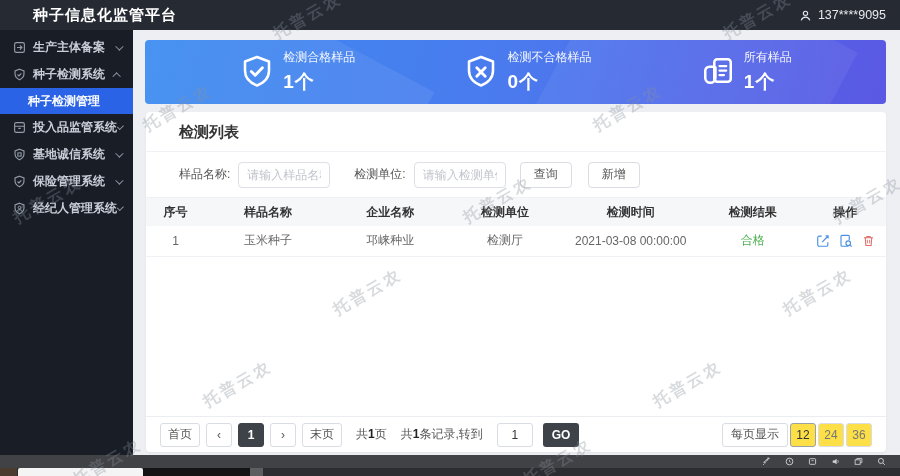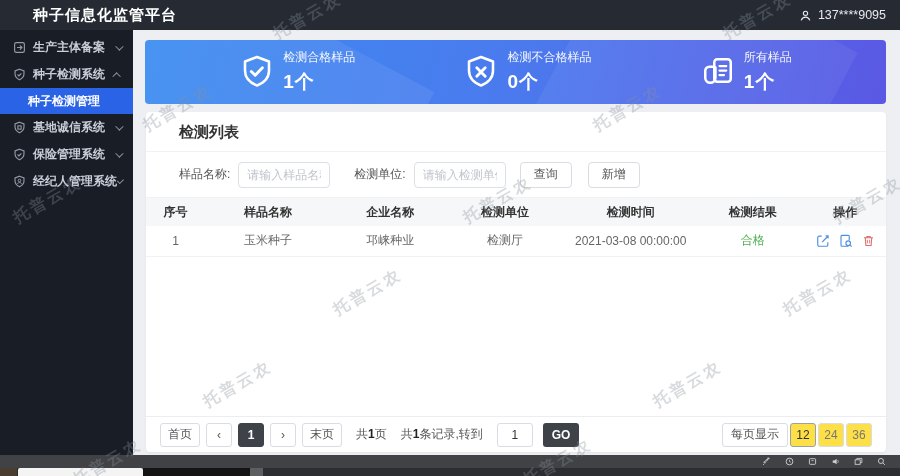--- a/index.html
+++ b/index.html
@@ -133,20 +133,30 @@
         <svg width="13" height="13" viewBox="0 0 16 16">
             <path d="M8 1.5l5.5 2v4c0 3.2-2.3 5.6-5.5 7-3.2-1.4-5.5-3.8-5.5-7v-4z" fill="none" stroke="#949ca8" stroke-width="1.4"></path>
             <path d="M5.6 8l1.7 1.7 3-3.2" fill="none" stroke="#949ca8" stroke-width="1.4"></path>
           </svg>
       </span>
       <span class="mi-label">种子检测系统</span>
       <span class="chev up"></span>
     </div>
     <div class="submenu-item">
       <span>种子检测管理</span>
+    </div>
+    <div class="menu-item">
+      <span class="mi-icon">
+        <svg width="13" height="13" viewBox="0 0 16 16">
+            <rect x="2" y="2" width="12" height="12" rx="2" fill="none" stroke="#949ca8" stroke-width="1.4"></rect>
+            <path d="M2 6.5h12M6.5 9h3" fill="none" stroke="#949ca8" stroke-width="1.4"></path>
+          </svg>
+      </span>
+      <span class="mi-label">投入品监管系统</span>
+      <span class="chev down"></span>
     </div>
     <div class="menu-item">
       <span class="mi-icon">
         <svg width="13" height="13" viewBox="0 0 16 16">
             <path d="M8 1.5l5.5 2v4c0 3.2-2.3 5.6-5.5 7-3.2-1.4-5.5-3.8-5.5-7v-4z" fill="none" stroke="#949ca8" stroke-width="1.4"></path>
             <rect x="6" y="6" width="4" height="4" fill="none" stroke="#949ca8" stroke-width="1.3"></rect>
           </svg>
       </span>
       <span class="mi-label">基地诚信系统</span>
       <span class="chev down"></span>

